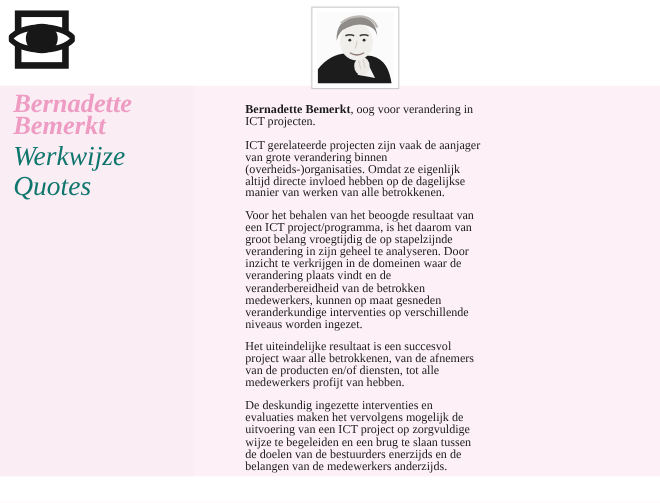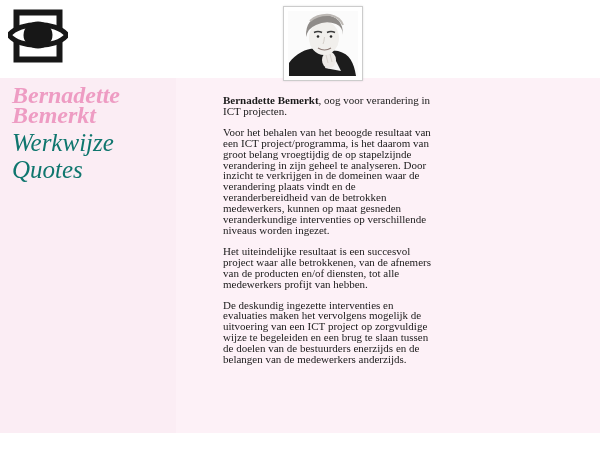--- a/index.html
+++ b/index.html
@@ -129,16 +129,17 @@
 </div>
 
 <div class="sidebar-nav">
   <div class="brand">Bernadette Bemerkt</div>
   <div class="nav-item">Werkwijze</div>
   <div class="nav-item">Quotes</div>
 </div>
 
 <div class="content">
   <p><span class="bold">Bernadette Bemerkt</span><span>, oog voor verandering in ICT projecten.</span></p>
+  <p>ICT gerelateerde projecten zijn vaak de aanjager van grote verandering binnen (overheids-)organisaties. Omdat ze eigenlijk altijd directe invloed hebben op de dagelijkse manier van werken van alle betrokkenen.</p>
   <p>Voor het behalen van het beoogde resultaat van een ICT project/programma, is het daarom van groot belang vroegtijdig de op stapelzijnde verandering in zijn geheel te analyseren. Door inzicht te verkrijgen in de domeinen waar de verandering plaats vindt en de veranderbereidheid van de betrokken medewerkers, kunnen op maat gesneden veranderkundige interventies op verschillende niveaus worden ingezet.</p>
   <p>Het uiteindelijke resultaat is een succesvol project waar alle betrokkenen, van de afnemers van de producten en/of diensten, tot alle medewerkers profijt van hebben.</p>
   <p>De deskundig ingezette interventies en evaluaties maken het vervolgens mogelijk de uitvoering van een ICT project op zorgvuldige wijze te begeleiden en een brug te slaan tussen de doelen van de bestuurders enerzijds en de belangen van de medewerkers anderzijds.</p>
 </div>
 
 </body></html>

